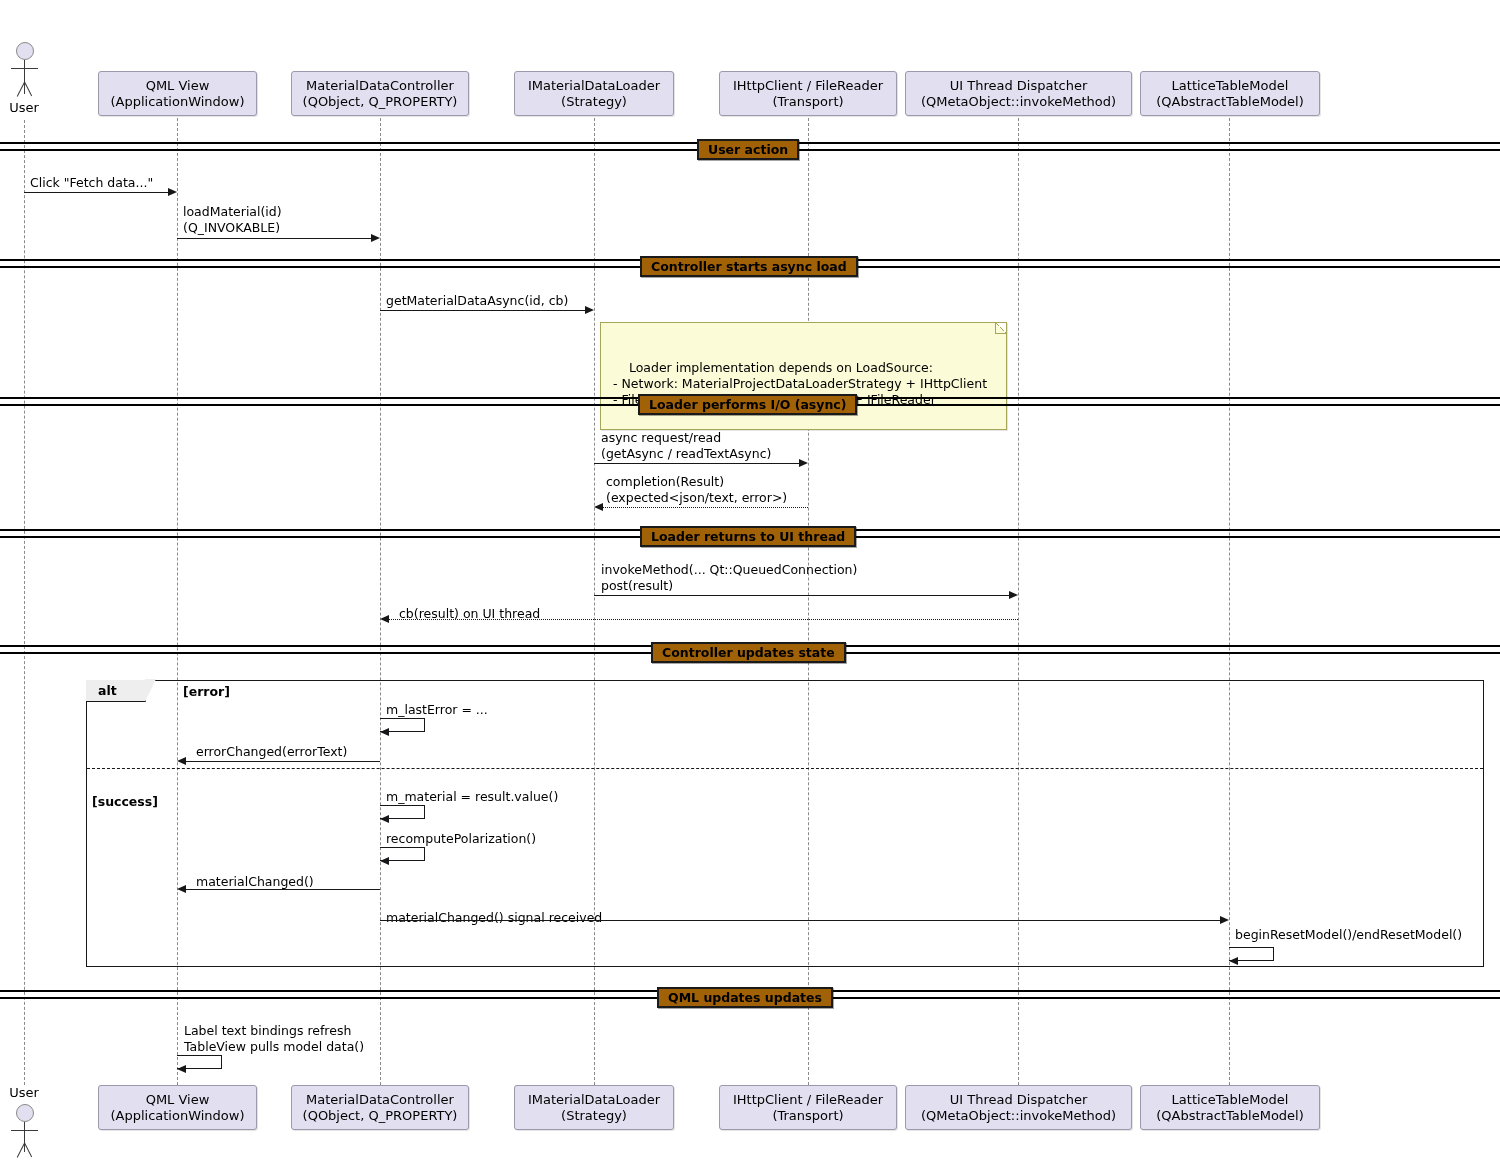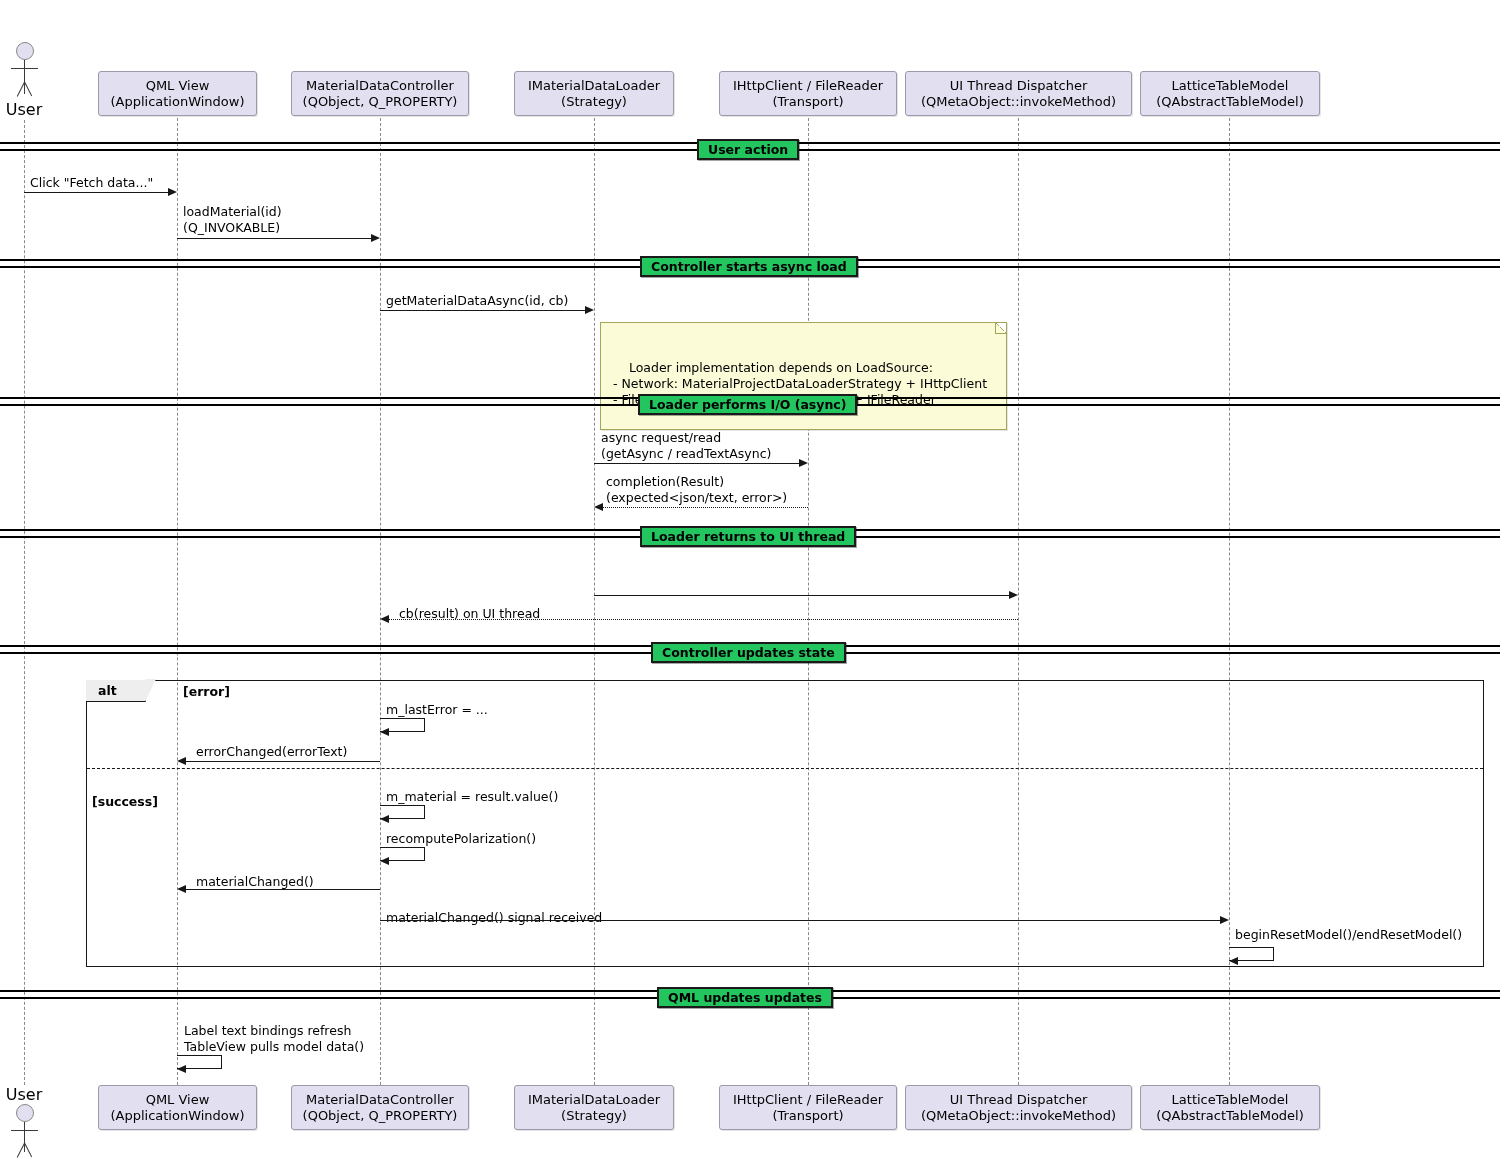--- a/index.html
+++ b/index.html
@@ -26,26 +26,26 @@
     position:absolute;width:0;border-left:1px dashed #8a8a8a;
   }
 
   
   .actor-head{position:absolute;width:16px;height:16px;border-radius:50%;
      background:#e2e0f0;border:1px solid #8a8a8a;}
   .actor-body{position:absolute;border-left:1px solid #3a3a3a;}
   .actor-arms{position:absolute;border-top:1px solid #3a3a3a;}
   .actor-leg{position:absolute;width:0;height:0;border-left:1px solid #3a3a3a;
      transform-origin:top left;}
-  .actor-label{position:absolute;font-size:16px;text-align:center;width:46px;}
+  .actor-label{position:absolute;font-size:13px;text-align:center;width:46px;}
 
   
   .divider{position:absolute;height:5px;border-top:2px solid #000;border-bottom:2px solid #000;left:0;width:1500px;}
   .divlabel{
-    position:absolute;box-sizing:border-box;background:#22c55e;
+    position:absolute;box-sizing:border-box;background:#a16207;
     border:2px solid #1a1a1a;
     font-size:12.5px;font-weight:bold;color:#000;
     display:flex;align-items:center;justify-content:center;
     padding:0 9px;white-space:nowrap;height:21px;
     box-shadow:1px 1px 0 rgba(0,0,0,.35);
   }
 
   
   .msgline{position:absolute;height:0;border-top:1px solid #17171a;}
   .msgline.dashed{border-top:1px dotted #17171a;}
@@ -164,20 +164,22 @@
   <div class="arrowhead right" style="left:799px;top:459px;"></div>
 
   <div class="msglabel" style="left:606px;top:474px;">completion(Result)
 (expected&lt;json/text, error&gt;)</div>
   <div class="msgline dashed" style="left:601px;top:507px;width:207px;"></div>
   <div class="arrowhead left" style="left:594px;top:503px;"></div>
 
   <div class="divider" style="top:529px;"></div>
   <div class="divlabel" style="left:640px;top:526px;">Loader returns to UI thread</div>
 
+  <div class="msglabel" style="left:601px;top:562px;">invokeMethod(... Qt::QueuedConnection)
+post(result)</div>
   <div class="msgline" style="left:594px;top:595px;width:417px;"></div>
   <div class="arrowhead right" style="left:1009px;top:591px;"></div>
 
   <div class="msglabel" style="left:399px;top:606px;">cb(result) on UI thread</div>
   <div class="msgline dashed" style="left:387px;top:619px;width:631px;"></div>
   <div class="arrowhead left" style="left:380px;top:615px;"></div>
 
   <div class="divider" style="top:645px;"></div>
   <div class="divlabel" style="left:651px;top:642px;">Controller updates state</div>
 

